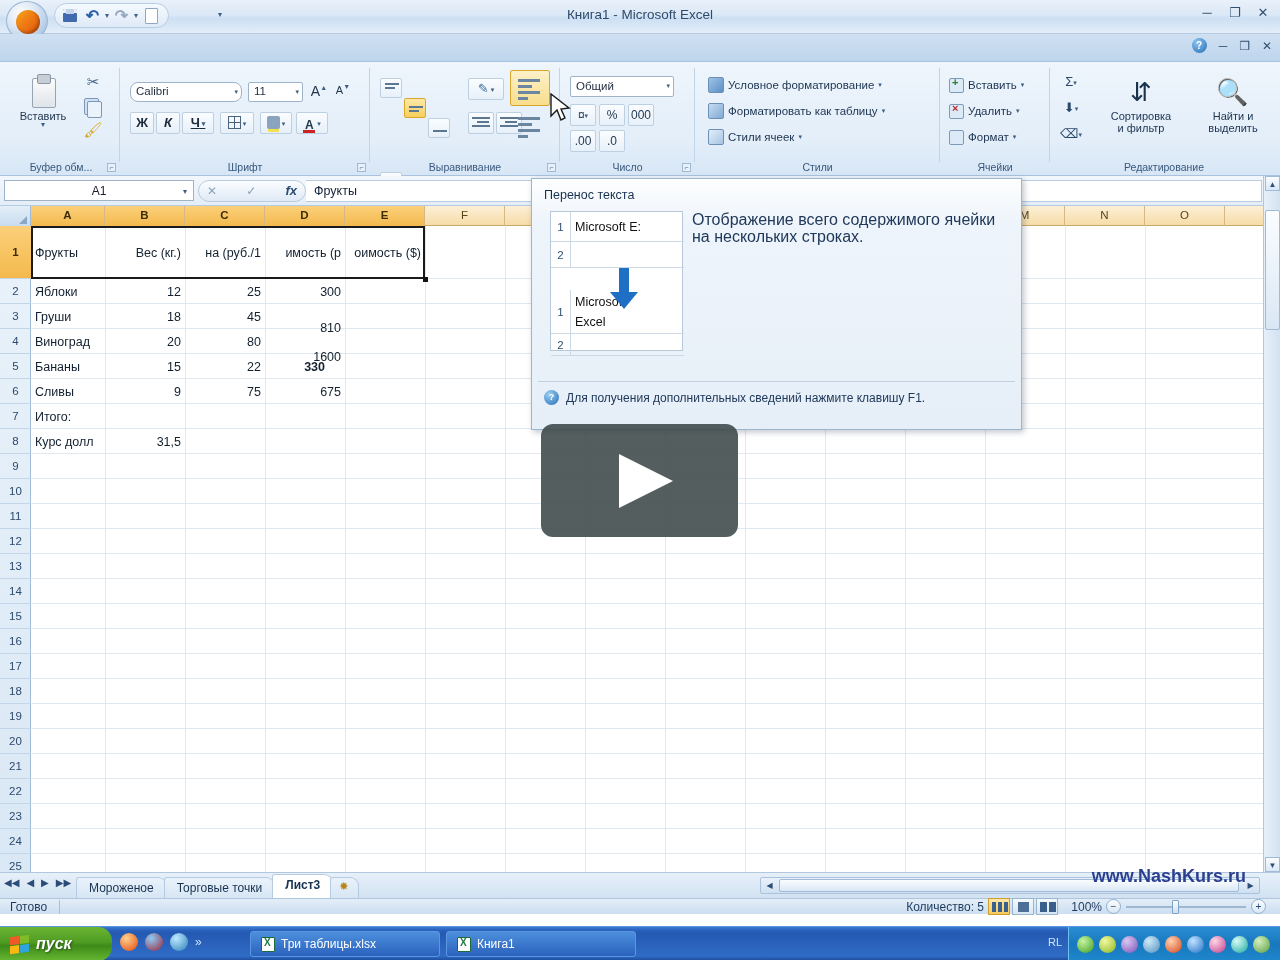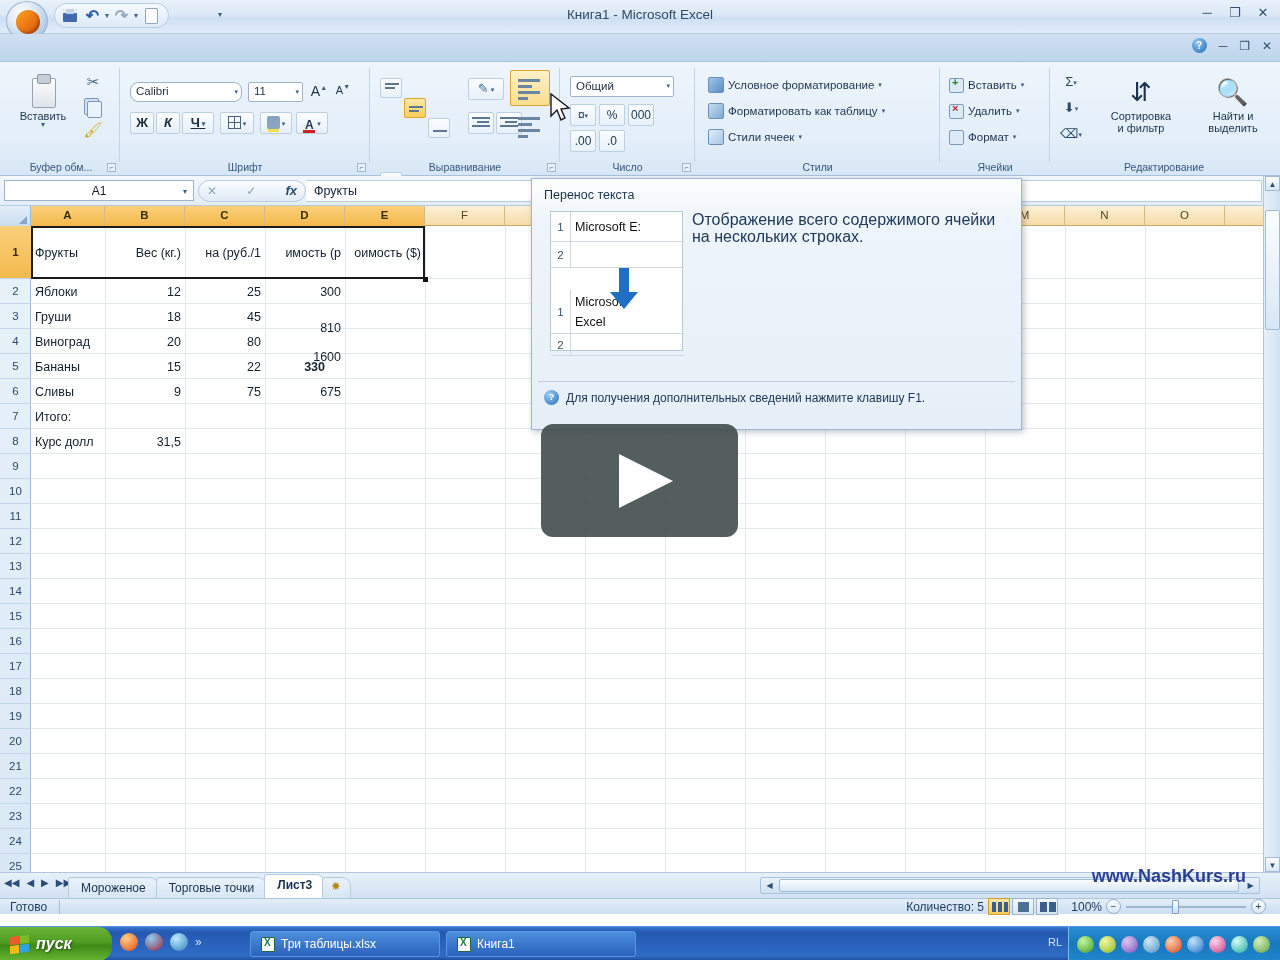--- a/index.html
+++ b/index.html
@@ -354,21 +354,21 @@
     color:#2a3f8f; text-shadow:0 1px 1px rgba(255,255,255,.6);
   }
 
   
   .sheetbar{
     position:absolute; left:0; top:872px; width:1280px; height:26px;
     background:linear-gradient(to bottom,#e7f0f9,#d2e2f2); border-top:1px solid #b0c7de;
   }
   .navbtns{ position:absolute; left:4px; top:4px; display:flex; gap:7px; color:#2a4d78; font-size:10px; }
   .navbtns span{ cursor:pointer; }
-  .stabs{ position:absolute; left:68px; top:0; display:flex; align-items:flex-end; height:26px; }
+  .stabs{ position:absolute; left:76px; top:0; display:flex; align-items:flex-end; height:26px; }
   .stab{
     height:22px; margin-top:3px; padding:3px 12px 0 12px; font-size:12px; color:#17314f;
     background:linear-gradient(to bottom,#e9f2fb,#d6e5f4); cursor:pointer;
     border:1px solid #b6cbe2; border-bottom:none; border-radius:3px 9px 0 0; margin-right:-3px;
   }
   .stab.active{ background:#fff; font-weight:bold; height:25px; margin-top:1px; }
   .newsheet{
     height:22px; margin-top:3px; padding:2px 10px 0 8px; font-size:11px; cursor:pointer;
     background:linear-gradient(to bottom,#e9f2fb,#d6e5f4); border:1px solid #b6cbe2;
     border-bottom:none; border-radius:3px 9px 0 0; color:#b8861d;

